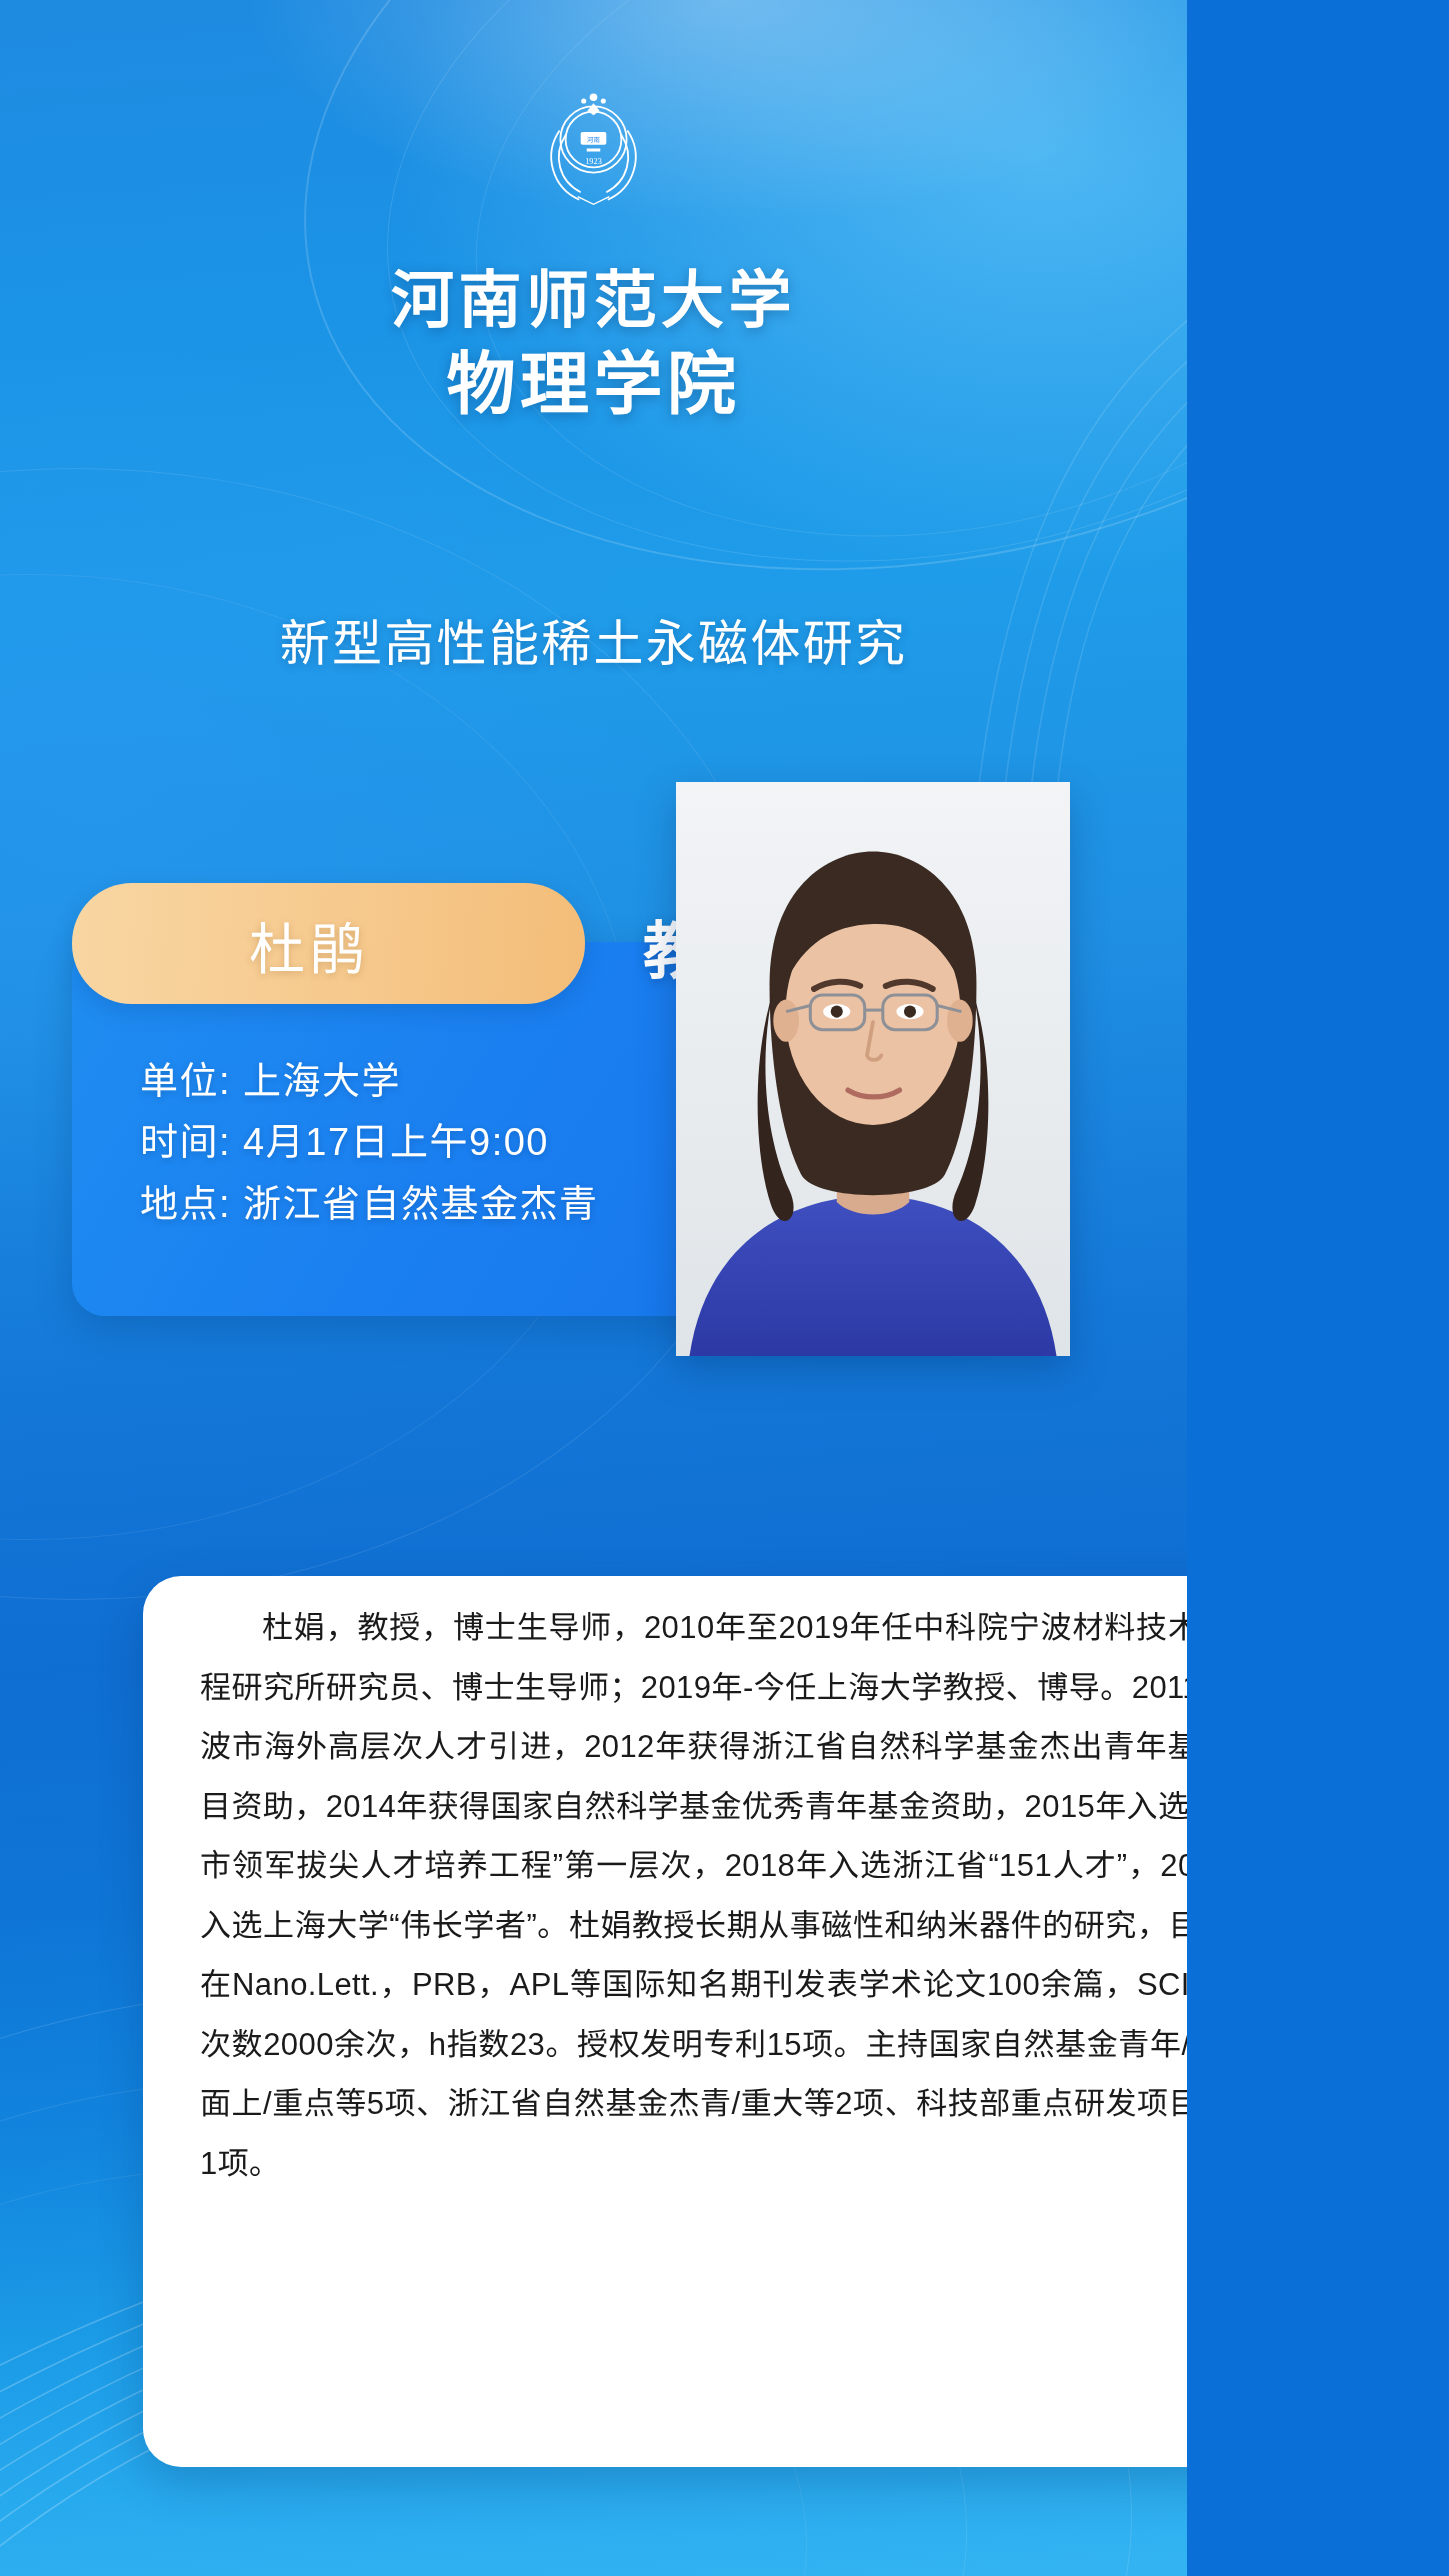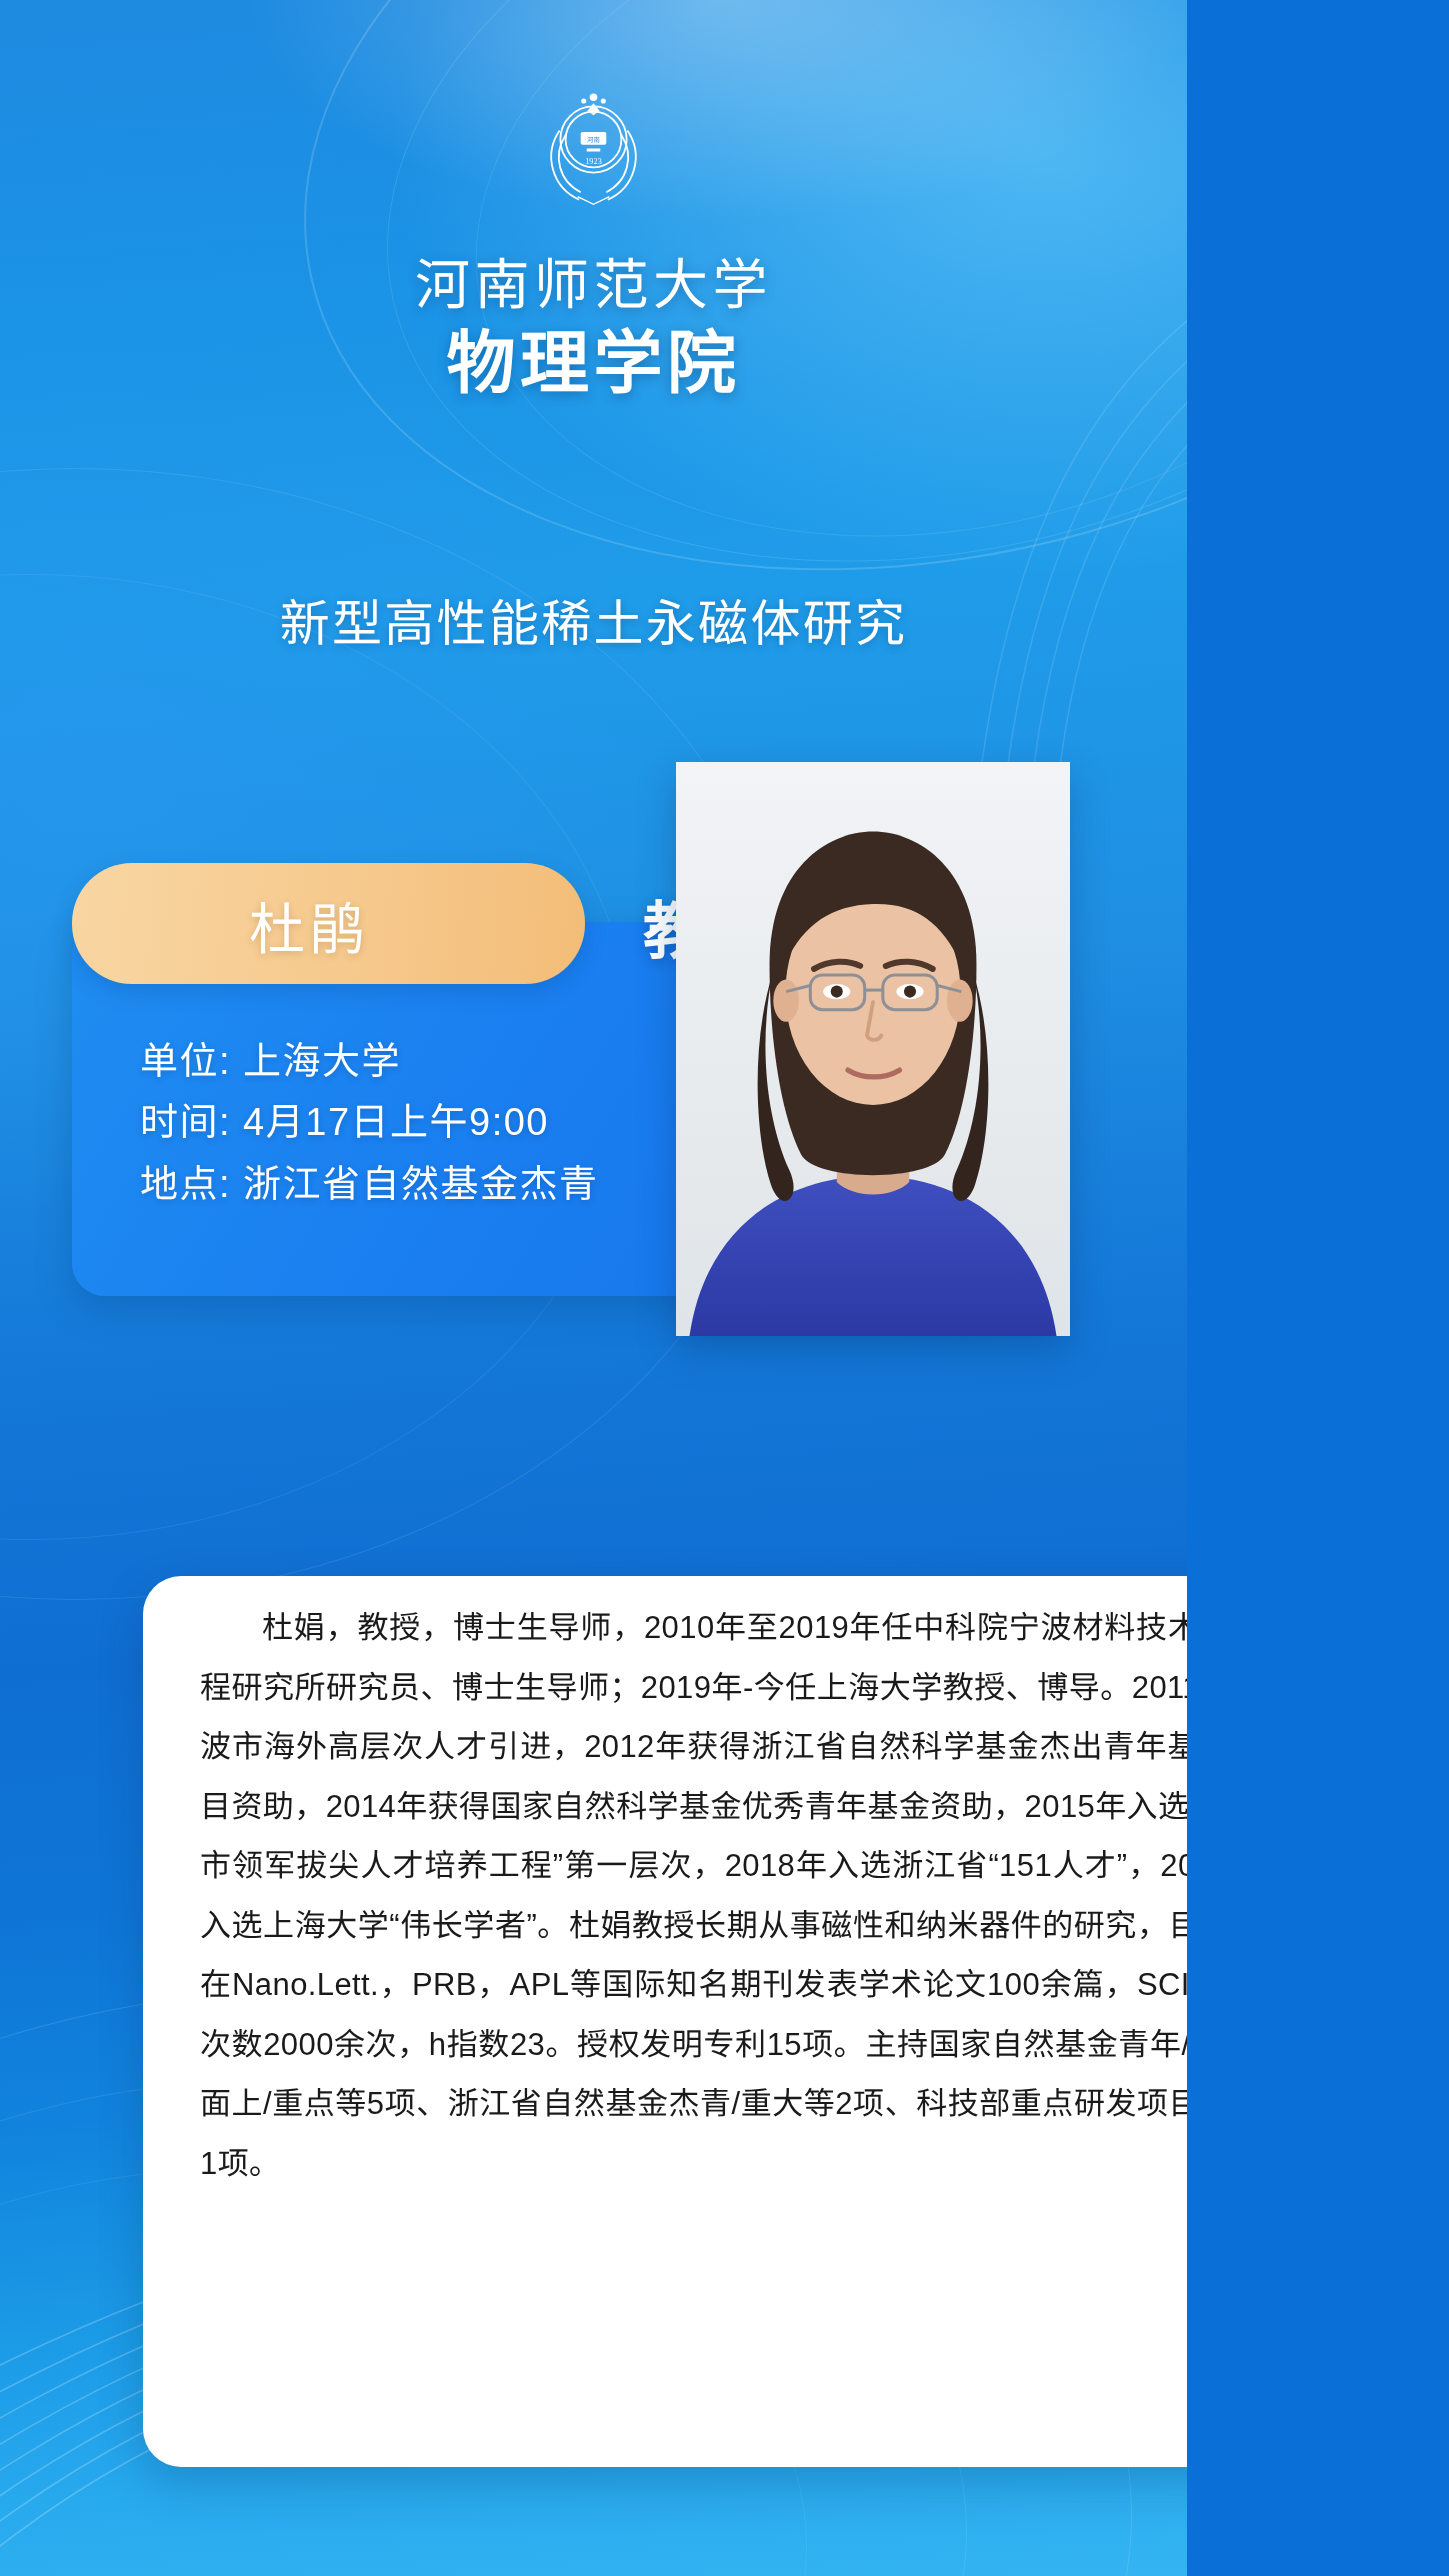--- a/index.html
+++ b/index.html
@@ -61,23 +61,23 @@
   }
   .corner-lines-r {
     position: absolute; right: -45px; top: 287px; width: 528px; height: 528px;
     pointer-events: none; opacity: .35;
   }
 
   
   .header { position: relative; padding-top: 85px; text-align: center; }
   .crest { margin: 0 auto; width: 113px; height: 127px; }
   .uni-title {
-    margin-top: 35px;
-    font-size: 55px;
-    font-weight: normal;
+    margin-top: 45px;
+    font-size: 63px;
+    font-weight: bold;
     color: #ffffff;
     letter-spacing: 4.5px;
     line-height: 1.28;
     text-shadow: 0 3px 12px rgba(0,40,90,0.35);
   }
   .uni-sub {
     font-size: 69px;
     font-weight: bold;
     color: #ffffff;
     letter-spacing: 4.5px;

